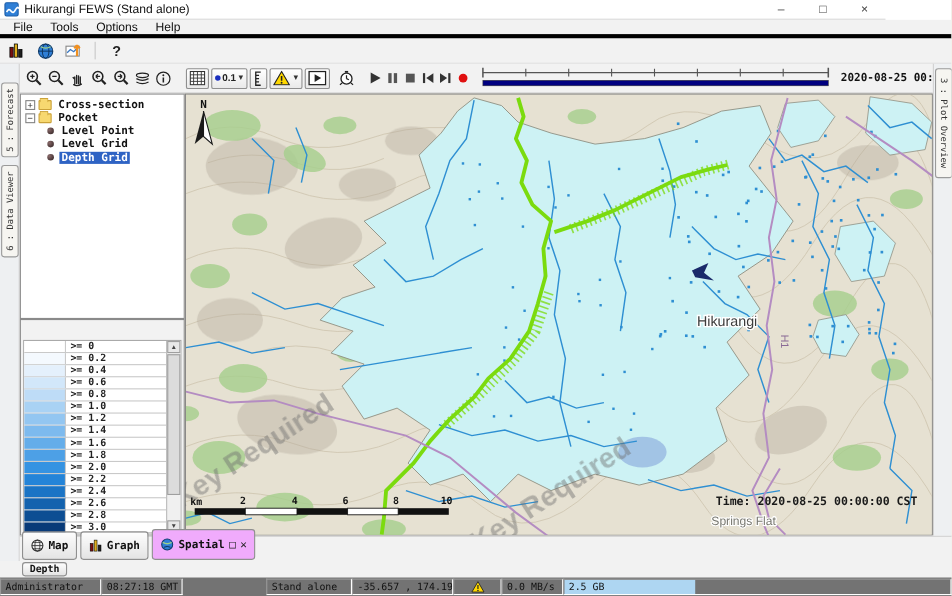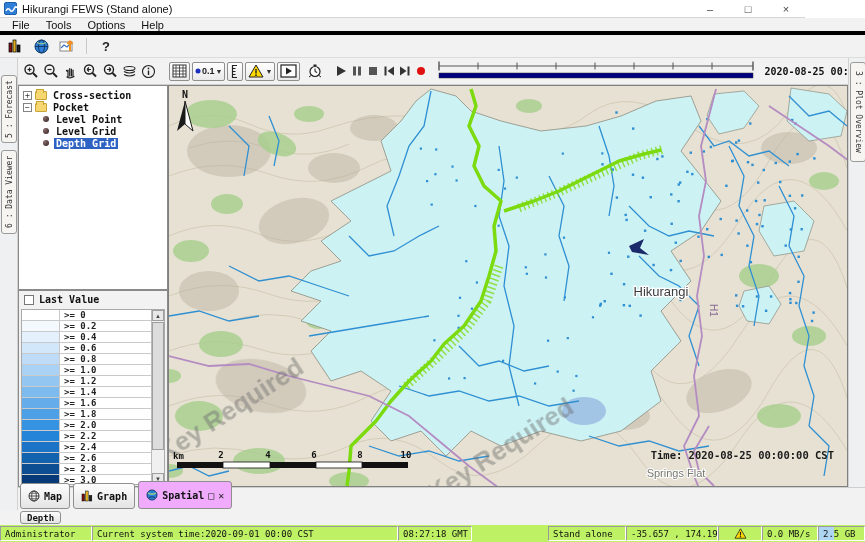--- a/index.html
+++ b/index.html
@@ -78,21 +78,21 @@
   .btab { display:flex; align-items:center; gap:4px; border:1px solid #8f8f8f; border-radius:3px; background:linear-gradient(#fdfdfd,#e4e4e4);
           height:26px; padding:0 7px; font-family:"DejaVu Sans Mono", monospace; font-size:10px; font-weight:bold; color:#111; margin-bottom:1px;}
   .btab.active { height:28px; background:#f0abfc; }
   .btab-glyph { font-size:10px; color:#222; }
 
   #logs-row { left:0; top:510px; width:865px; height:15px; background:#f2f2f2; display:flex; align-items:center; padding-left:20px; }
   #logs-btn { border:1px solid #8f8f8f; border-radius:3px; background:linear-gradient(#fdfdfd,#e4e4e4); height:13px; padding:0 6px;
               font-family:"DejaVu Sans Mono", monospace; font-size:9px; font-weight:bold; color:#111; display:flex; align-items:center; }
 
   
-  #statusbar { left:0; top:525px; width:865px; height:17px; background:#bef264; display:flex; }
+  #statusbar { left:0; top:525px; width:865px; height:17px; background:#737373; display:flex; }
   .status-cell { border:1px solid; border-color:#9a9a9a #ffffff #ffffff #9a9a9a; height:15px; margin-top:1px;
                  font-family:"DejaVu Sans Mono", monospace; font-size:9px; color:#111; display:flex; align-items:center; padding:0 4px;
                  white-space:nowrap; overflow:hidden; position:relative; }
   #mem-fill { position:absolute; left:0; top:0; bottom:0; width:34%; background:#aed6f2; }
   #mem-text { position:relative; }
 </style>
 </head>
 <body>
 
 <div id="titlebar" class="abs">
@@ -318,24 +318,20 @@
     <span class="bullet"></span>
     <span class="tree-label">Level Grid</span>
   </div>
   <div class="tree-row">
     <span class="bullet"></span>
     <span class="tree-label selected">Depth Grid</span>
   </div>
 </div>
 
 <div id="legend-panel" class="abs">
-  <div id="legend-header">
-    <span id="legend-checkbox"></span>
-    <span>Last Value</span>
-  </div>
   <div id="legend-body">
     <div id="legend-list">
         <div class="legend-row">
           <span class="legend-swatch" style="background: rgb(255, 255, 255);"></span>
           <span class="legend-label">&gt;= 0</span>
         </div>
         <div class="legend-row">
           <span class="legend-swatch" style="background: rgb(244, 249, 254);"></span>
           <span class="legend-label">&gt;= 0.2</span>
         </div>
@@ -703,21 +699,20 @@
     <span class="btab-glyph">✕</span>
   </span>
 </div>
 
 <div id="logs-row" class="abs">
   <span id="logs-btn">Depth</span>
 </div>
 
 <div id="statusbar" class="abs">
   <span class="status-cell" style="width:92px;">Administrator</span>
-  <span class="status-cell" style="width:306px;">Current system time:2020-09-01 00:00 CST</span>
   <span class="status-cell" style="width:74px;">08:27:18 GMT</span>
   <span class="status-cell" style="width:76px;margin-top:19px;">16:27:18 CST</span>
   <span class="status-cell" style="width:78px;">Stand alone</span>
   <span class="status-cell" style="width:92px;">-35.657 , 174.199</span>
   <span class="status-cell" style="width:44px; justify-content:center;">
     <svg width="13" height="11" viewBox="0 0 16 14">
         <polygon points="8,1 15,13 1,13" fill="#ffd800" stroke="#222"></polygon>
         <line x1="8" y1="5" x2="8" y2="9.5" stroke="#222" stroke-width="1.4"></line>
         <circle cx="8" cy="11.2" r="0.9" fill="#222"></circle>
       </svg>

